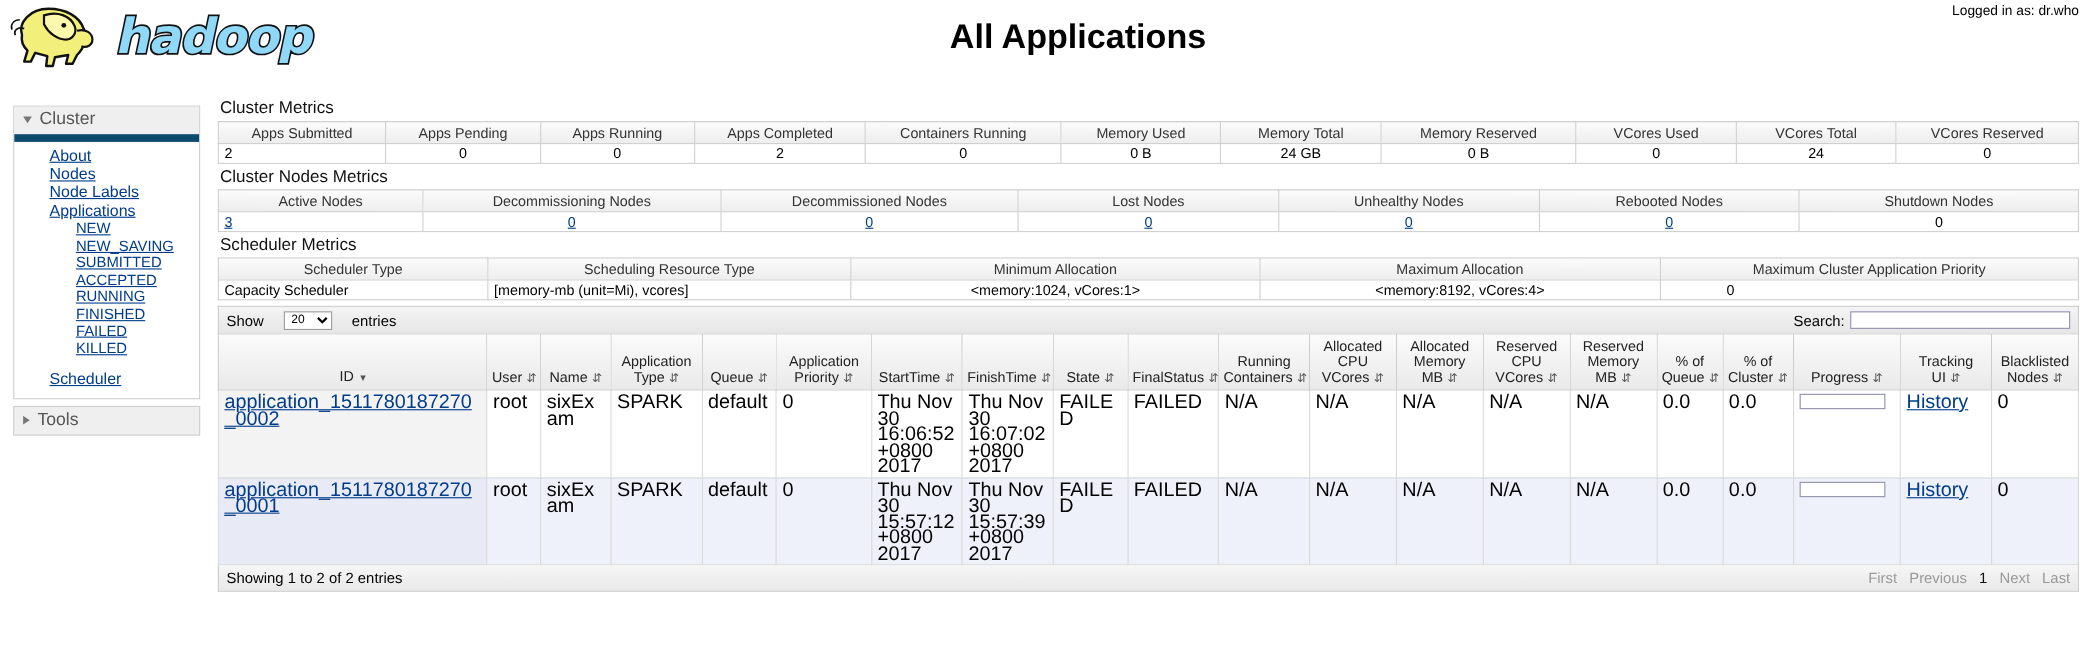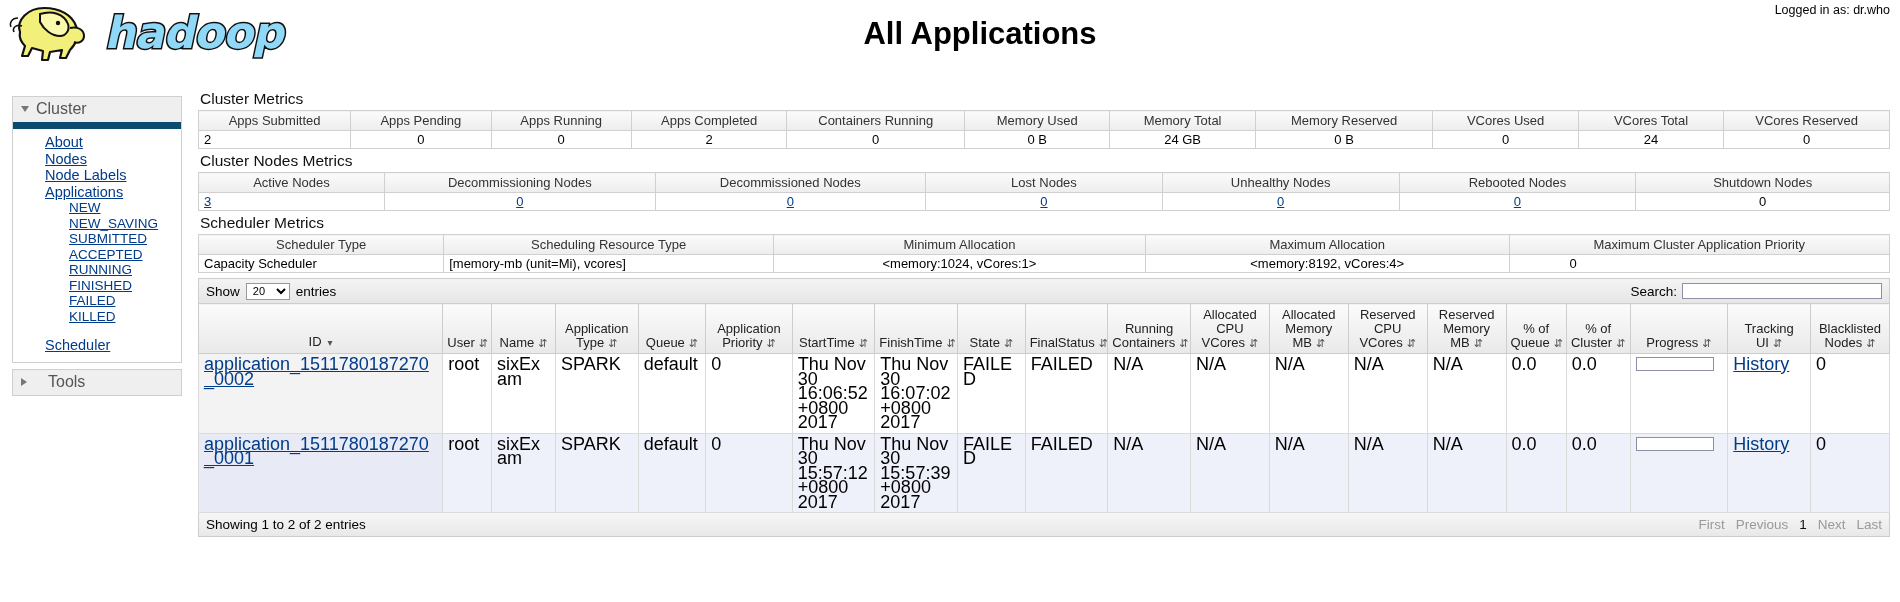--- a/index.html
+++ b/index.html
@@ -53,21 +53,21 @@
     padding: 0 0 0 32px; white-space: nowrap;
   }
   .nav-link.sub { padding-left: 56px; font-size: 13.5px; line-height: 15.5px; }
   .nav-sched { margin-top: 13px; }
   .tools-block {
     margin-top: 6px;
     border: 1px solid #cfcfcf;
     background: #efefef;
     padding: 3px 6px 4px 8px;
     font-size: 16px; color: #555;
-    display: flex; align-items: center; gap: 21px;
+    display: flex; align-items: center; gap: 7px;
   }
 
   
   #main {
     position: absolute; left: 198px; top: 90px;
     width: 1692px;
   }
   .sect-title {
     font-size: 15.5px; color: #111;
     margin: 0 0 2px 2px;
@@ -106,21 +106,21 @@
   .dt-top {
     background: linear-gradient(#f4f4f4,#e6e6e6);
     border: 1px solid #cdcdcd;
     border-bottom: none;
     height: 25px;
     display: flex; align-items: center;
     padding: 0 7px;
     font-size: 13.5px;
     position: relative;
   }
-  .dt-len { display: flex; align-items: center; gap: 6px; }
+  .dt-len { display: flex; align-items: center; gap: 18px; }
   select.dt-sel {
     font-size: 11px; font-family: "Liberation Sans", sans-serif;
     height: 17px; padding: 0 0 0 2px; width: 44px;
     border: 1px solid #9a9a9a; background: #fff;
   }
   .dt-search { position: absolute; right: 7px; display: flex; align-items: center; gap: 5px; }
   .dt-search input {
     width: 200px; height: 16px;
     border: 1px solid #8e8ea8; background: #fff;
     font-family: "Liberation Sans", sans-serif; font-size: 12px;

